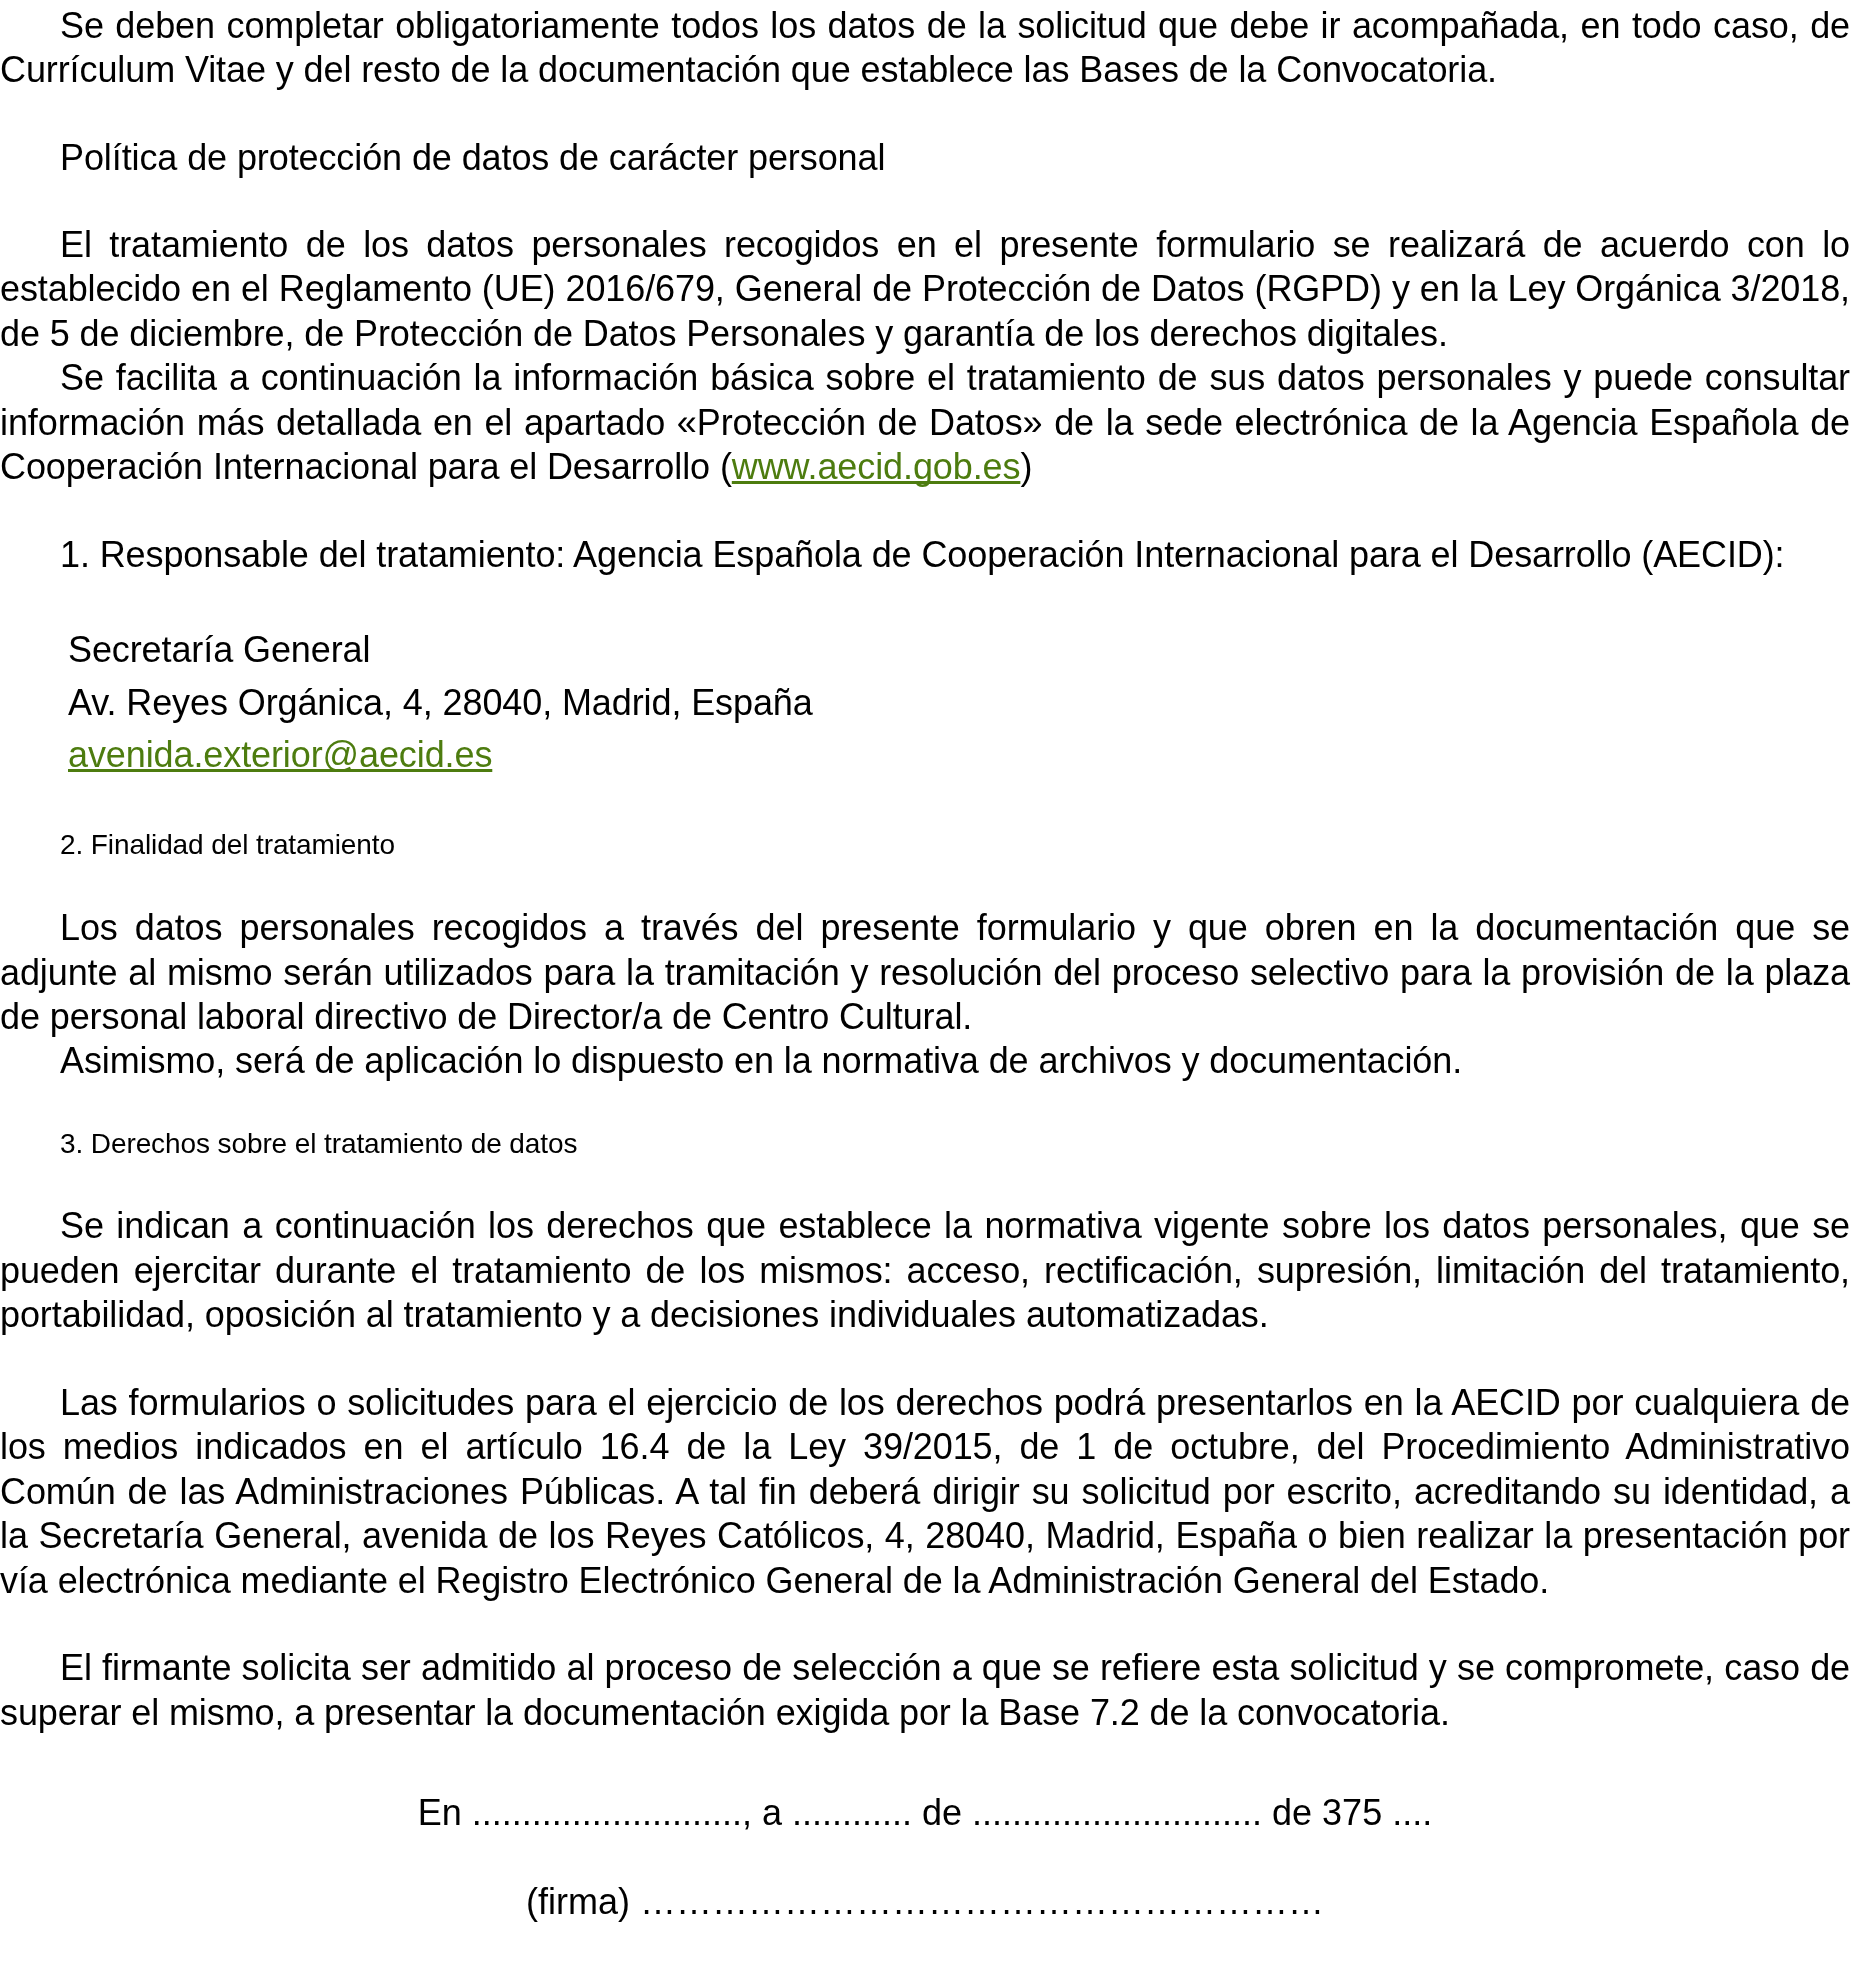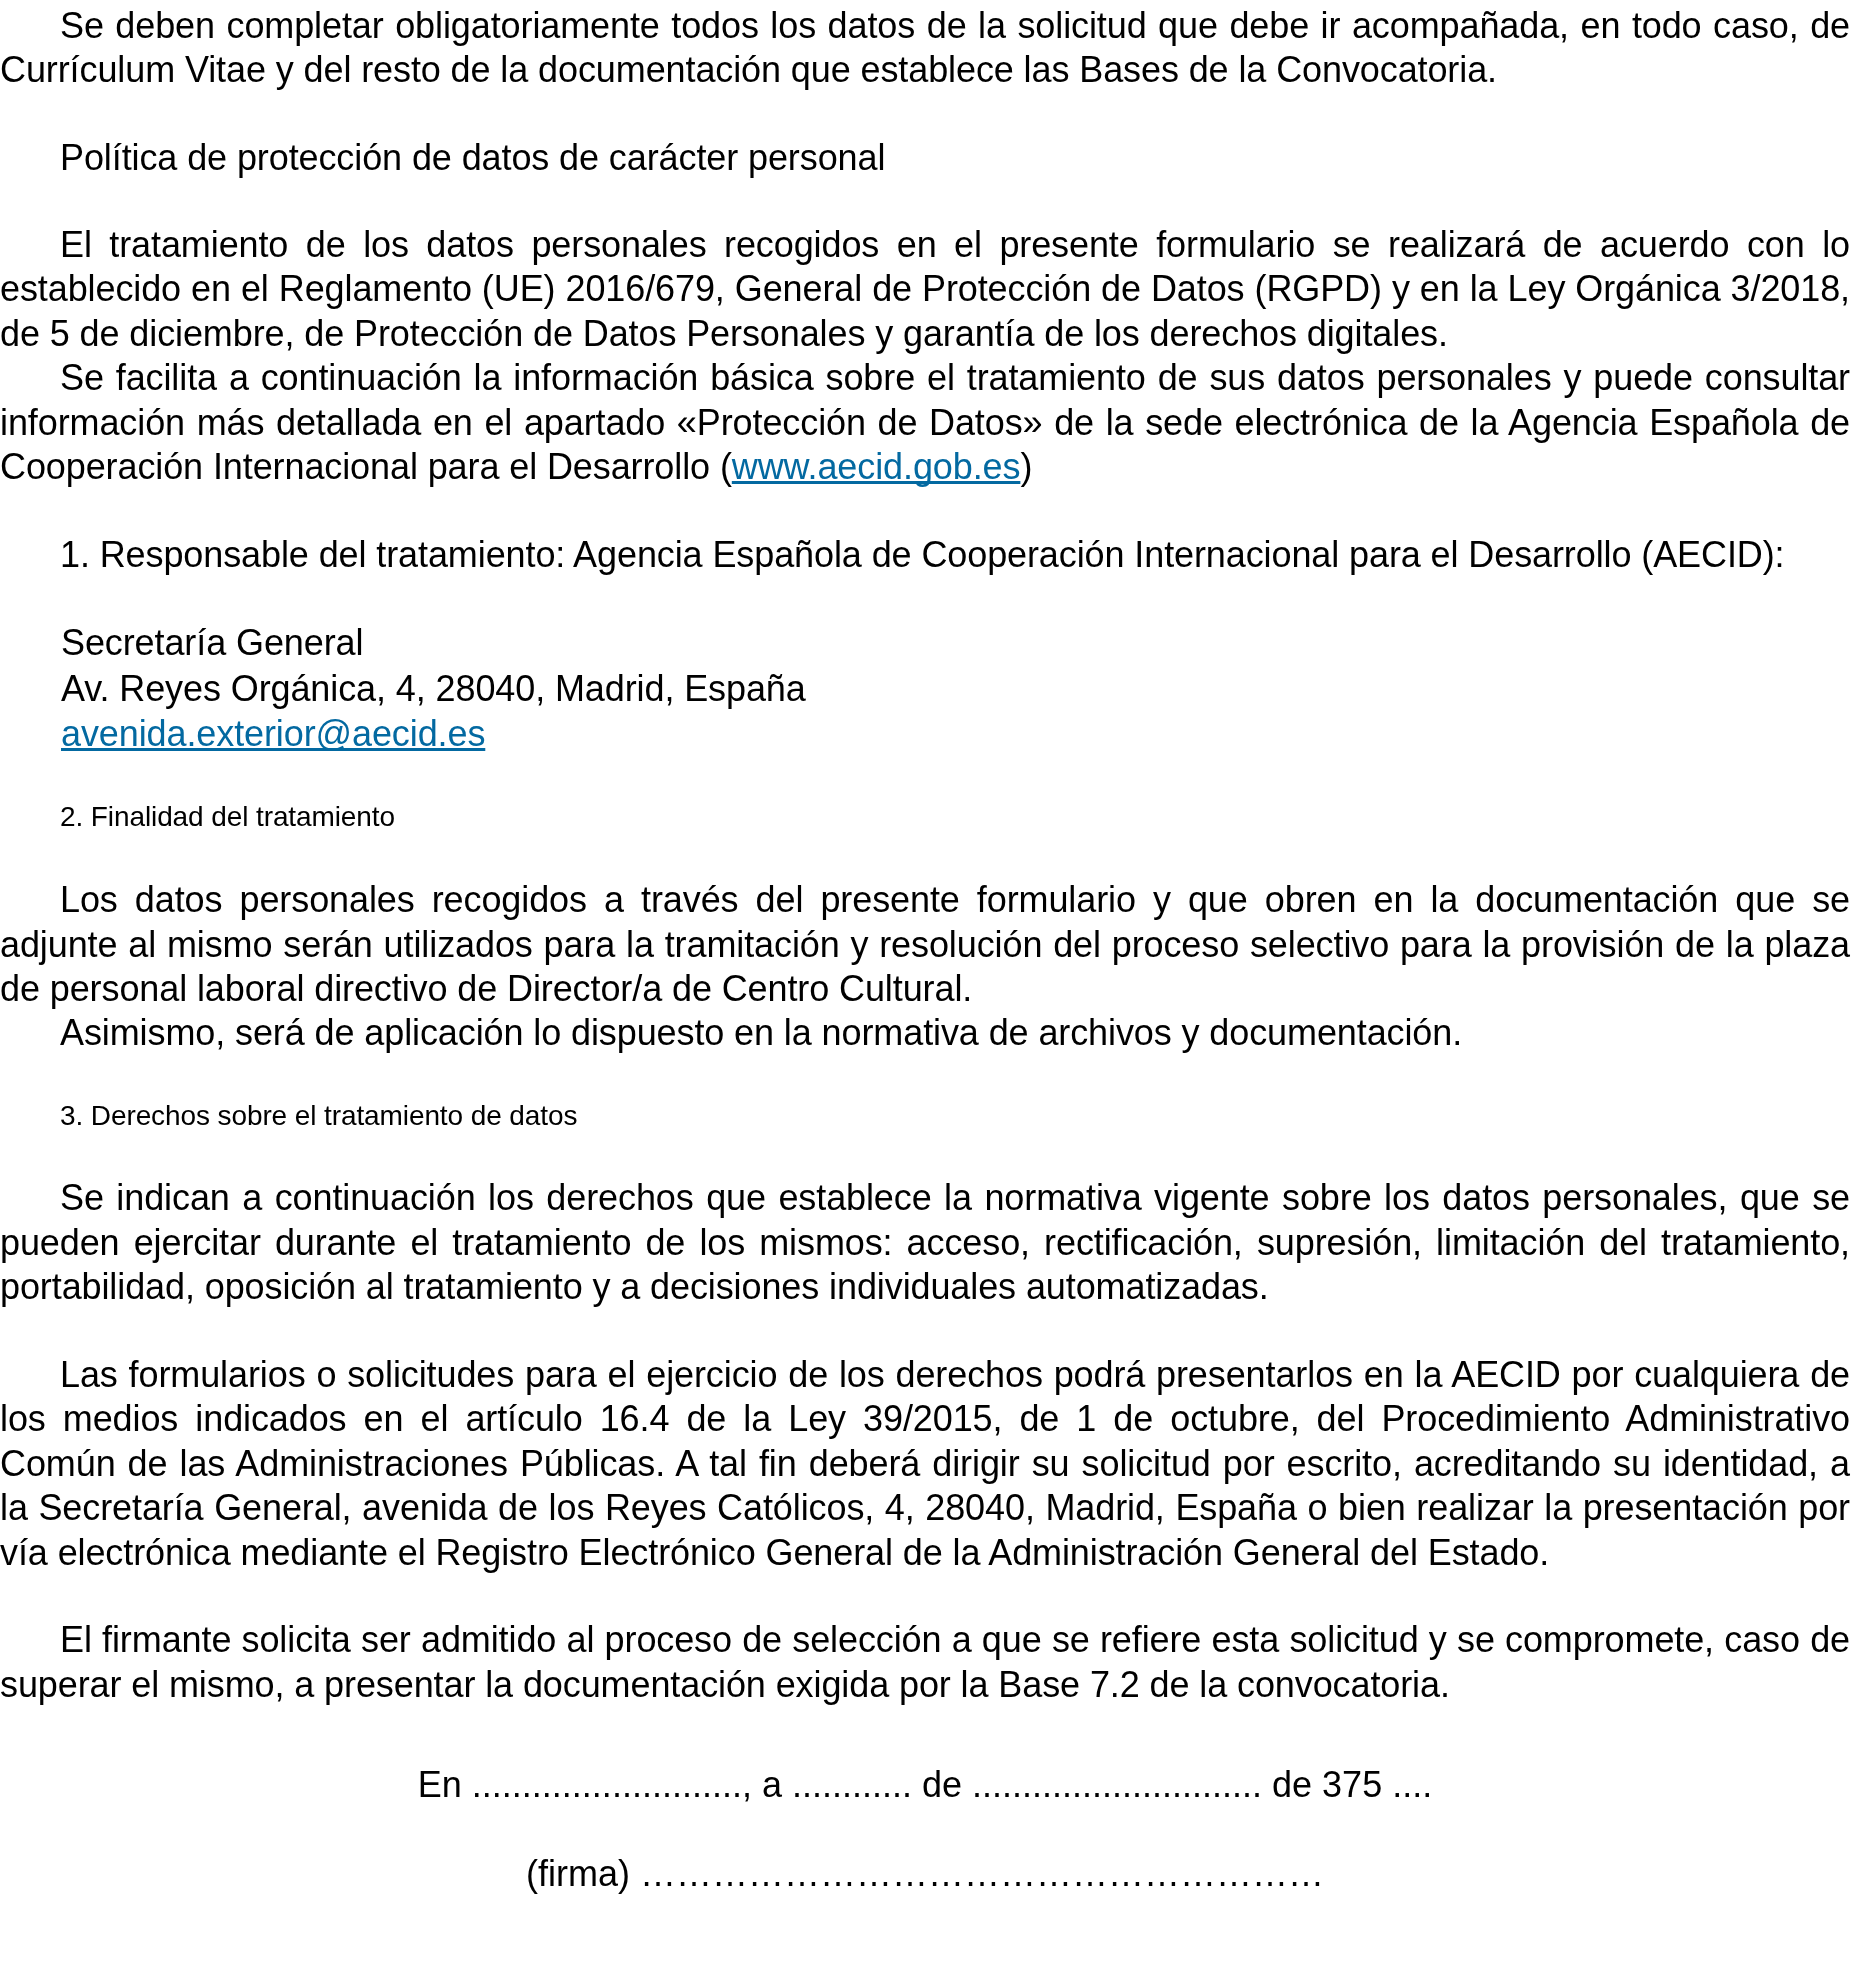--- a/index.html
+++ b/index.html
@@ -44,30 +44,30 @@
     text-indent: 60px;
   }
   p.left {
     text-align: left;
   }
   .spacer-md { height: 43px; }
   .spacer-lg { height: 45px; }
   .spacer-xl { height: 56px; }
 
   a.link, .link {
-    color: #0369a1;
+    color: #4d7c0f;
     text-decoration: underline;
     text-decoration-skip-ink: none;
   }
   .addr-line {
     font-size: 36px;
     line-height: 1.235;
     text-align: left;
     text-indent: 60px;
-    margin: 1px;
+    margin: 8px;
   }
   .numhead {
     text-indent: 60px;
     text-align: left;
     font-size: 28px;
     line-height: 1.235;
     margin: 0;
   }
   .dots {
     letter-spacing: 0px;

